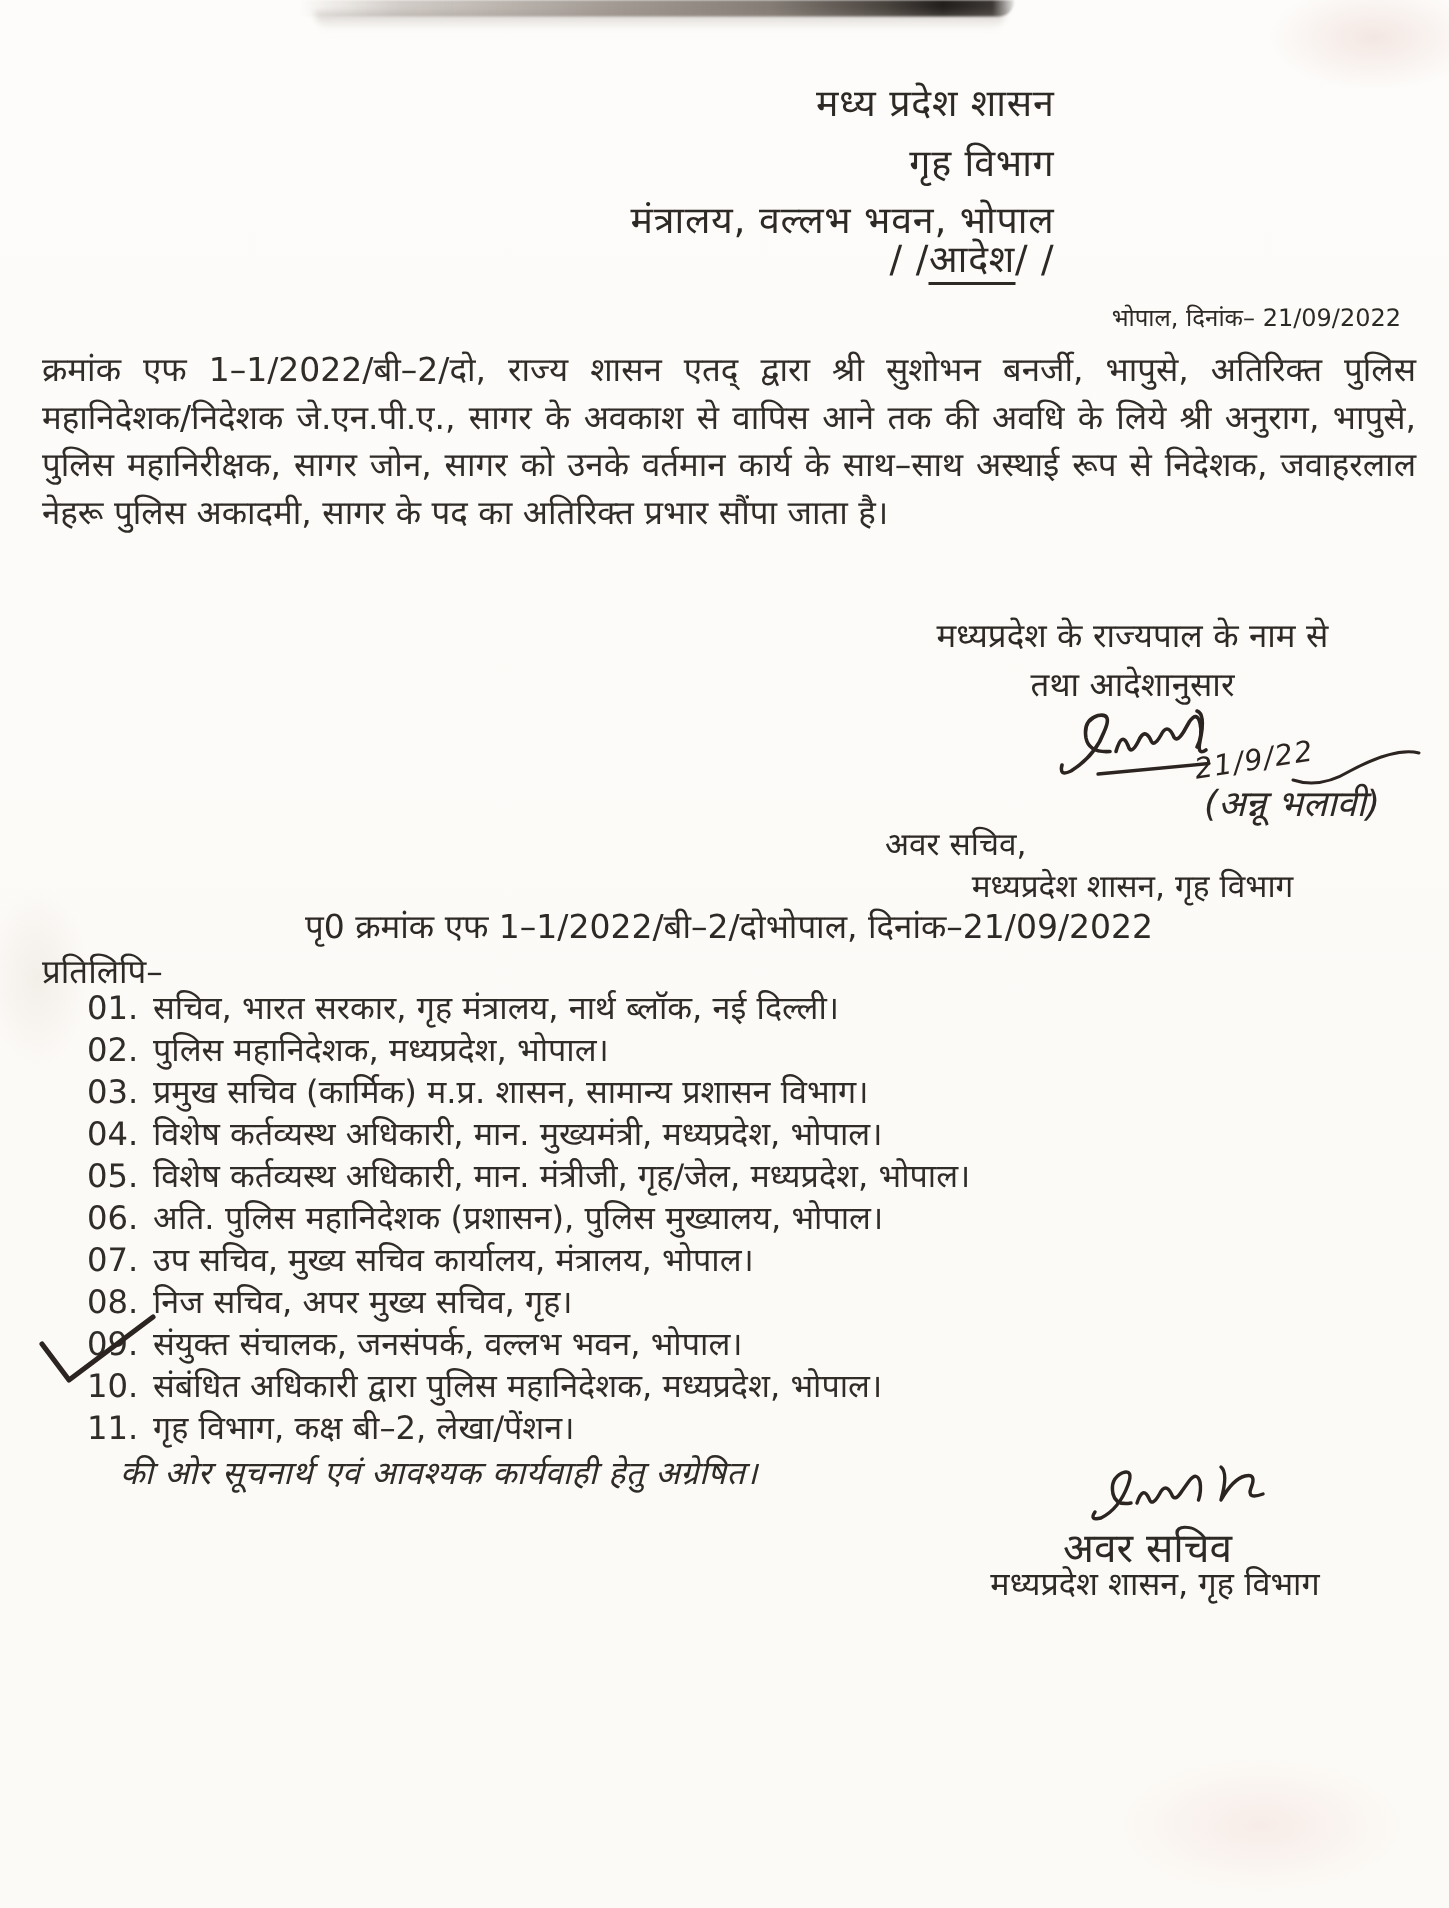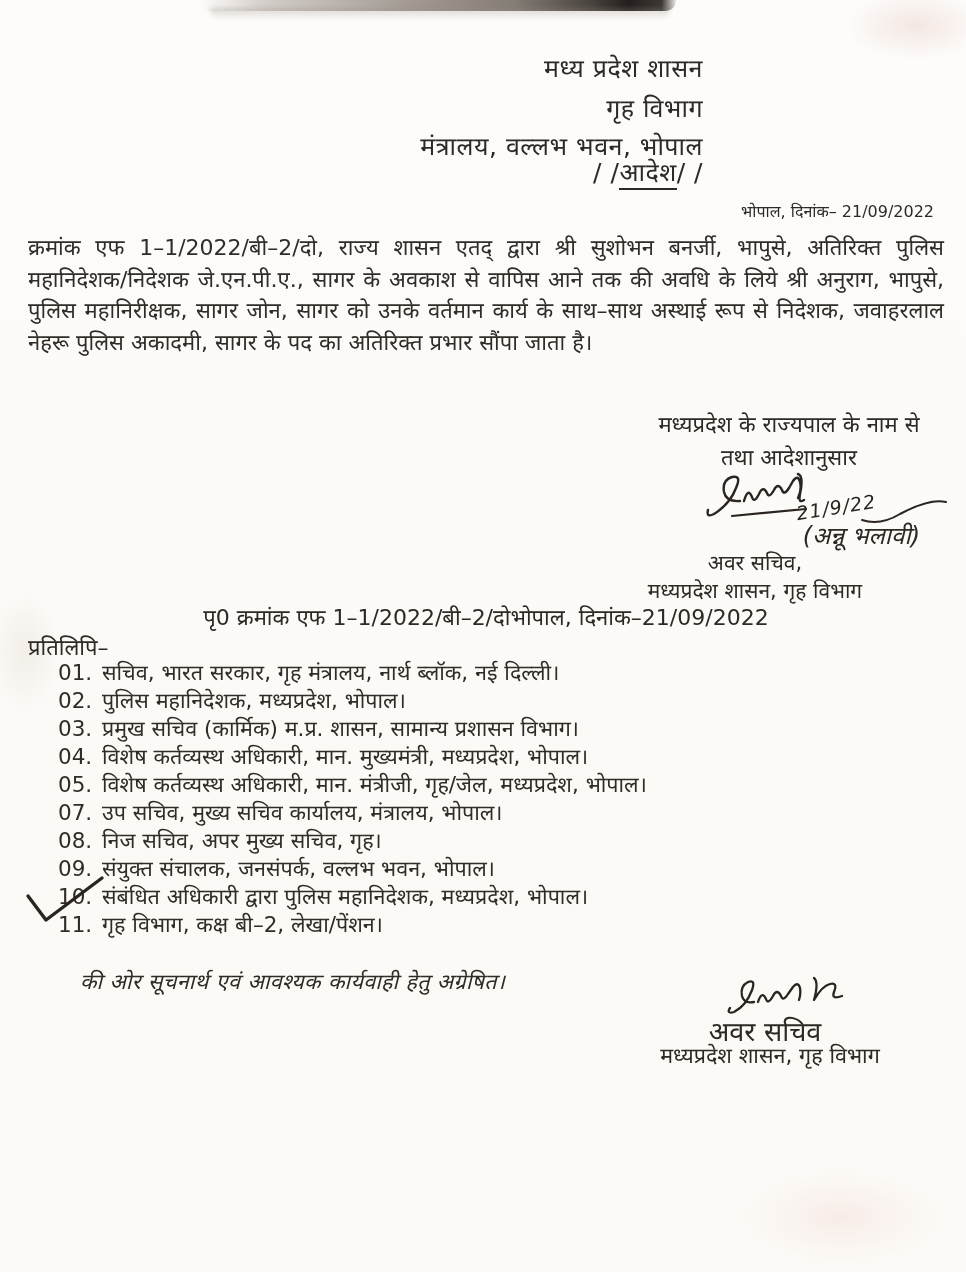--- a/index.html
+++ b/index.html
@@ -39,30 +39,30 @@
   .order-word{border-bottom:2px solid #2d2925;padding-bottom:1px;}
 
   .dateline{position:absolute;top:200px;right:32px;font-size:16px;color:#2d2925;}
 
   .para{
     position:absolute;left:28px;top:232px;width:916px;
     font-size:22px;line-height:31.5px;text-align:justify;text-align-last:left;
     color:#302c28;
   }
 
-  .authority{position:absolute;left:624px;top:408px;width:330px;
+  .authority{position:absolute;left:590px;top:408px;width:330px;
     text-align:center;font-size:22px;line-height:33px;color:#2d2925;}
 
   .sig-ink{stroke:#2b2420;fill:none;stroke-linecap:round;stroke-linejoin:round;}
   .sig1-svg{position:absolute;left:702px;top:468px;}
   .sig1-date{position:absolute;left:796px;top:496px;font-size:19px;font-style:italic;
     color:#2b2420;transform:rotate(-9deg);letter-spacing:1px;}
   .sig1-name{position:absolute;left:590px;top:518px;width:330px;text-align:right;
     font-size:24px;color:#2d2925;font-style:italic;}
-  .sig1-title{position:absolute;left:590px;top:548px;width:330px;text-align:center;
+  .sig1-title{position:absolute;left:590px;top:548px;width:330px;text-align:left;
     font-size:21px;color:#2d2925;}
   .sig1-org{position:absolute;left:560px;top:576px;width:390px;text-align:center;
     font-size:21px;color:#2d2925;}
 
   .refrow{position:absolute;left:28px;top:601px;width:916px;display:flex;
     justify-content:center;font-size:22px;color:#2d2925;}
   .copylabel{position:absolute;left:28px;top:631px;font-size:22px;color:#2d2925;}
 
   .copies{position:absolute;left:58px;top:659px;width:880px;font-size:21.5px;color:#302c28;}
   .copy-row{height:28px;line-height:28px;white-space:nowrap;}
@@ -123,20 +123,21 @@
     <span>भोपाल, दिनांक–21/09/2022</span>
   </div>
   <div class="copylabel">प्रतिलिपि–</div>
 
   <div class="copies">
     <div class="copy-row"><span class="copy-num">01.</span><span>सचिव, भारत सरकार, गृह मंत्रालय, नार्थ ब्लॉक, नई दिल्ली।</span></div>
     <div class="copy-row"><span class="copy-num">02.</span><span>पुलिस महानिदेशक, मध्यप्रदेश, भोपाल।</span></div>
     <div class="copy-row"><span class="copy-num">03.</span><span>प्रमुख सचिव (कार्मिक) म.प्र. शासन, सामान्य प्रशासन विभाग।</span></div>
     <div class="copy-row"><span class="copy-num">04.</span><span>विशेष कर्तव्यस्थ अधिकारी, मान. मुख्यमंत्री, मध्यप्रदेश, भोपाल।</span></div>
     <div class="copy-row"><span class="copy-num">05.</span><span>विशेष कर्तव्यस्थ अधिकारी, मान. मंत्रीजी, गृह/जेल, मध्यप्रदेश, भोपाल।</span></div>
+    <div class="copy-row"><span class="copy-num">06.</span><span>अति. पुलिस महानिदेशक (प्रशासन), पुलिस मुख्यालय, भोपाल।</span></div>
     <div class="copy-row"><span class="copy-num">07.</span><span>उप सचिव, मुख्य सचिव कार्यालय, मंत्रालय, भोपाल।</span></div>
     <div class="copy-row"><span class="copy-num">08.</span><span>निज सचिव, अपर मुख्य सचिव, गृह।</span></div>
     <div class="copy-row"><span class="copy-num">09.</span><span>संयुक्त संचालक, जनसंपर्क, वल्लभ भवन, भोपाल।</span></div>
     <div class="copy-row"><span class="copy-num">10.</span><span>संबंधित अधिकारी द्वारा पुलिस महानिदेशक, मध्यप्रदेश, भोपाल।</span></div>
     <div class="copy-row"><span class="copy-num">11.</span><span>गृह विभाग, कक्ष बी–2, लेखा/पेंशन।</span></div>
   </div>
 
   <svg class="checkmark-svg" width="86" height="62" viewBox="0 0 86 62">
     <path class="sig-ink" stroke-width="3.4" d="M6,28 L24,52 L80,10"></path>
   </svg>

